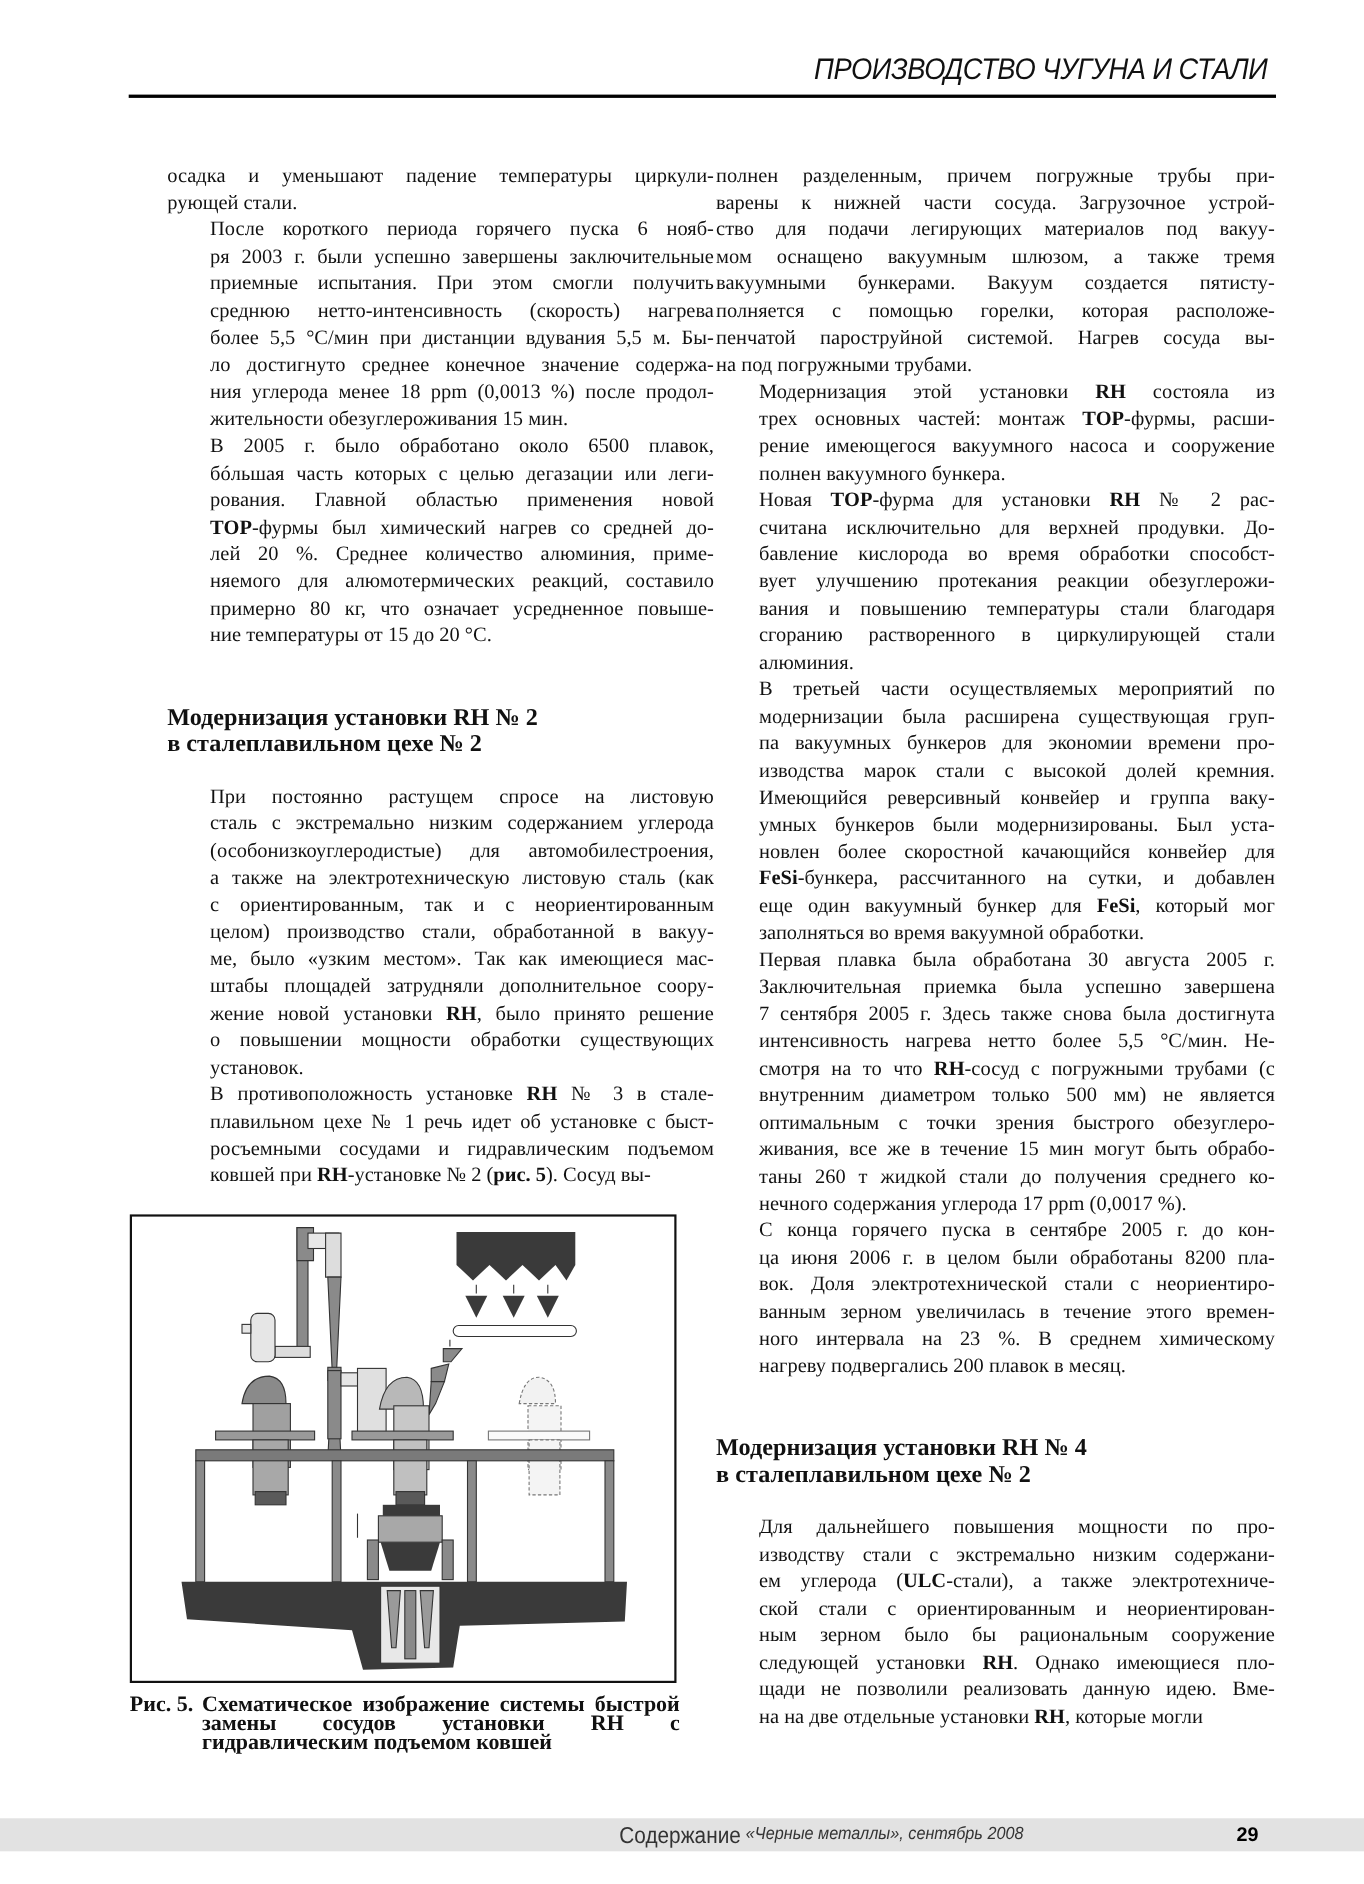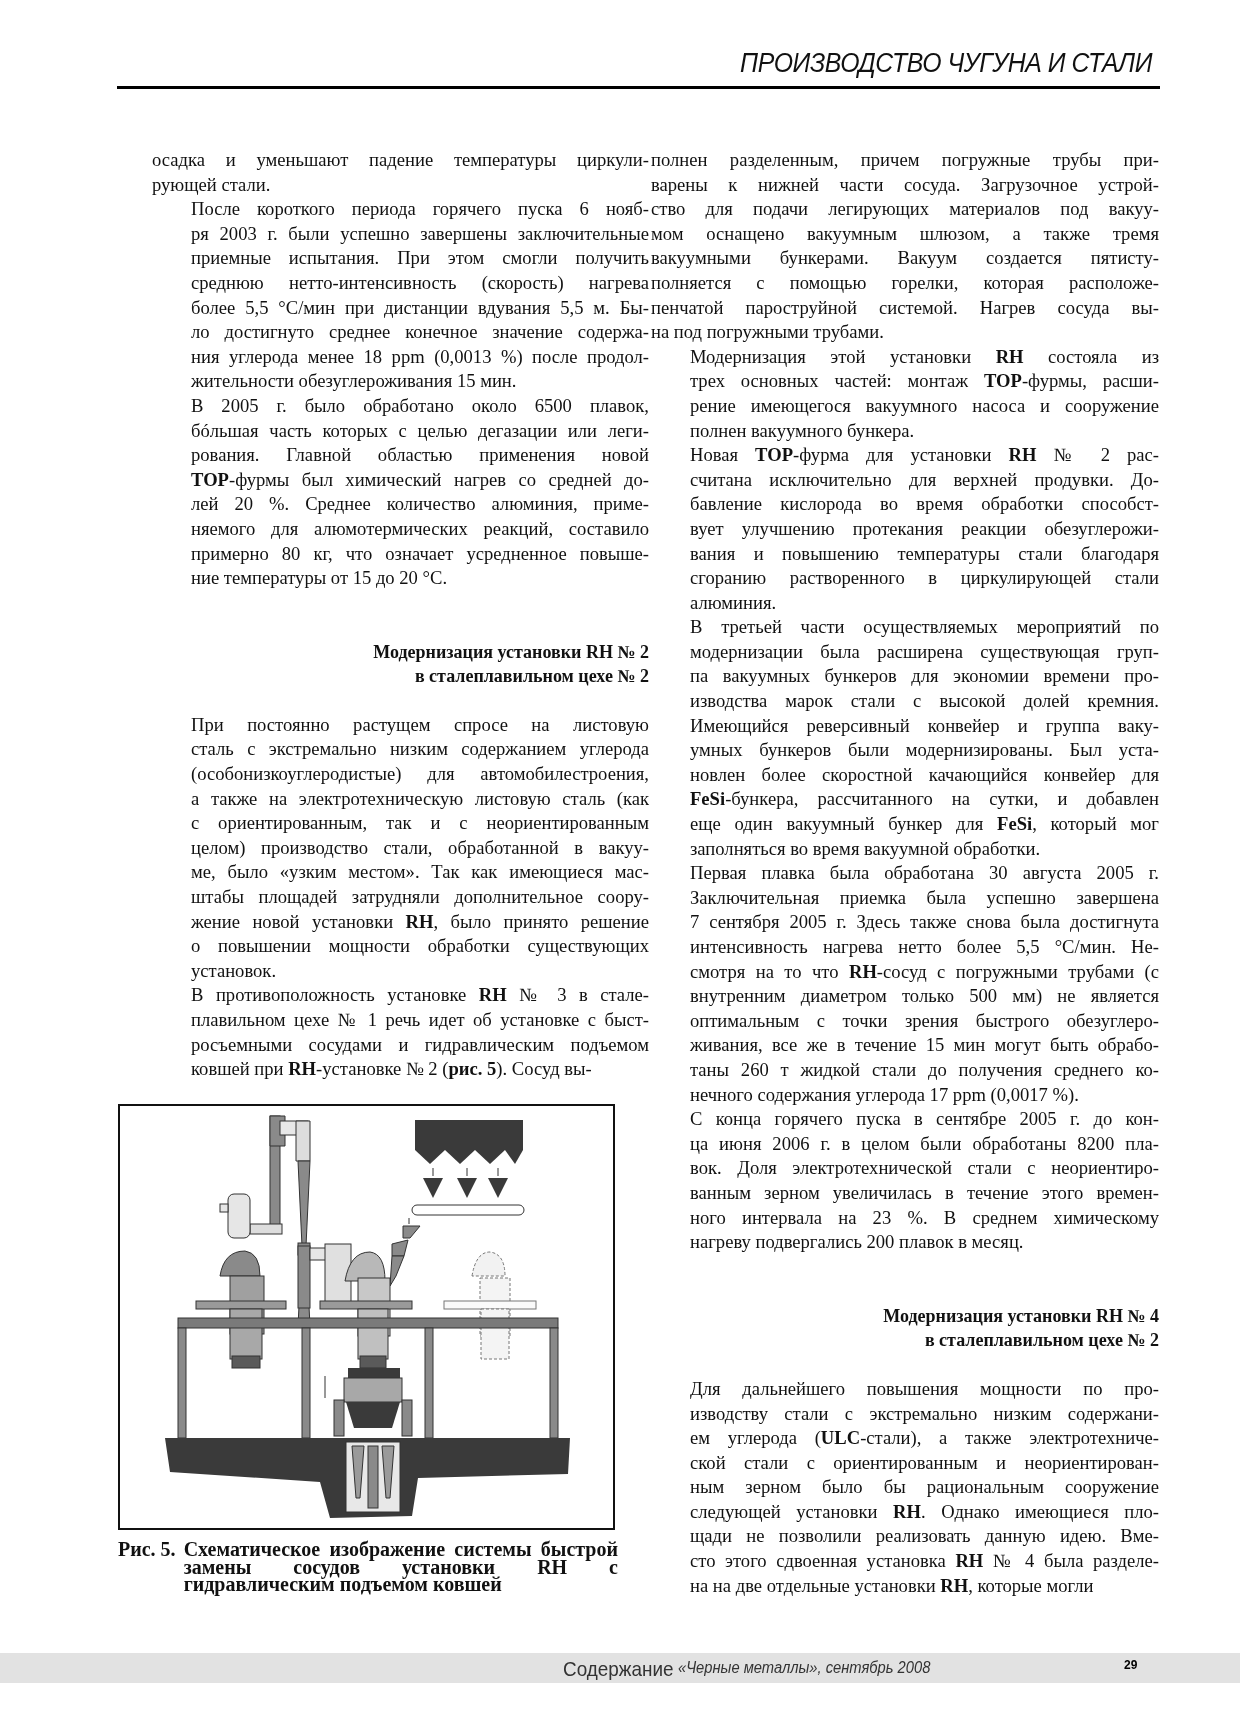--- a/index.html
+++ b/index.html
@@ -22,21 +22,21 @@
       hyphens: manual;
     }
     .col-left { left: 118px; top: 148px; width: 497px; margin-left: 34px; }
     .col-right { left: 651px; top: 148px; width: 508px; }
     .col p { margin: 0; text-indent: 0; }
     .col p.ind { text-indent: 39px; }
     .col p.cont { text-indent: 0; }
     .line { display: block; text-align-last: justify; white-space: nowrap; }
     .line.last { text-align-last: left; }
     .sec-head {
-      font-weight: bold; text-align: right; font-size: 18px; line-height: 24.6px;
+      font-weight: bold; text-align: left; font-size: 22px; line-height: 24.6px;
       margin: 0;
     }
     b { font-weight: bold; }
     .figure-box {
       position: absolute; left: 118px; top: 1104px; width: 497px; height: 426px;
       border: 2px solid #111; box-sizing: border-box; background: #fff;
     }
     .figure-box svg { position: absolute; left: 0; top: 0; }
     .caption {
       position: absolute; left: 118px; top: 1541px; width: 500px;
@@ -56,21 +56,21 @@
     }
     .footer-journal {
       position: absolute; left: 678px; top: 1659px;
       font-family: "Liberation Sans", "DejaVu Sans", sans-serif;
       font-style: italic; font-size: 16px; color: #333;
       transform: scaleX(0.92); transform-origin: left center;
     }
     .footer-page {
       position: absolute; left: 1124px; top: 1658px;
       font-family: "Liberation Sans", "DejaVu Sans", sans-serif;
-      font-weight: bold; font-size: 12px; color: #000;
+      font-weight: bold; font-size: 18px; color: #000;
     }
   </style>
 </head>
 <body>
 
 <div class="running-head">ПРОИЗВОДСТВО ЧУГУНА И СТАЛИ</div>
 <div class="head-rule"></div>
 
 <div class="col col-left">
   <p class="cont">
@@ -290,21 +290,20 @@
   </p>
   <div style="height:24px"></div>
   <p class="ind">
       <span class="line">Для дальнейшего повышения мощности по про-</span>
       <span class="line">изводству стали с экстремально низким содержани-</span>
       <span class="line">ем углерода (<b>ULC</b>-стали), а также электротехниче-</span>
       <span class="line">ской стали с ориентированным и неориентирован-</span>
       <span class="line">ным зерном было бы рациональным сооружение</span>
       <span class="line">следующей установки <b>RH</b>. Однако имеющиеся пло-</span>
       <span class="line">щади не позволили реализовать данную идею. Вме-</span>
-      <span class="line">сто этого сдвоенная установка <b>RH</b> № 4 была разделе-</span>
       <span class="line last">на на две отдельные установки <b>RH</b>, которые могли</span>
     </p>
 </div>
 
 <div class="footer-bar"></div>
 <div class="footer-contents">Содержание</div>
 <div class="footer-journal">«Черные металлы», сентябрь 2008</div>
 <div class="footer-page">29</div>
 
 </body></html>

